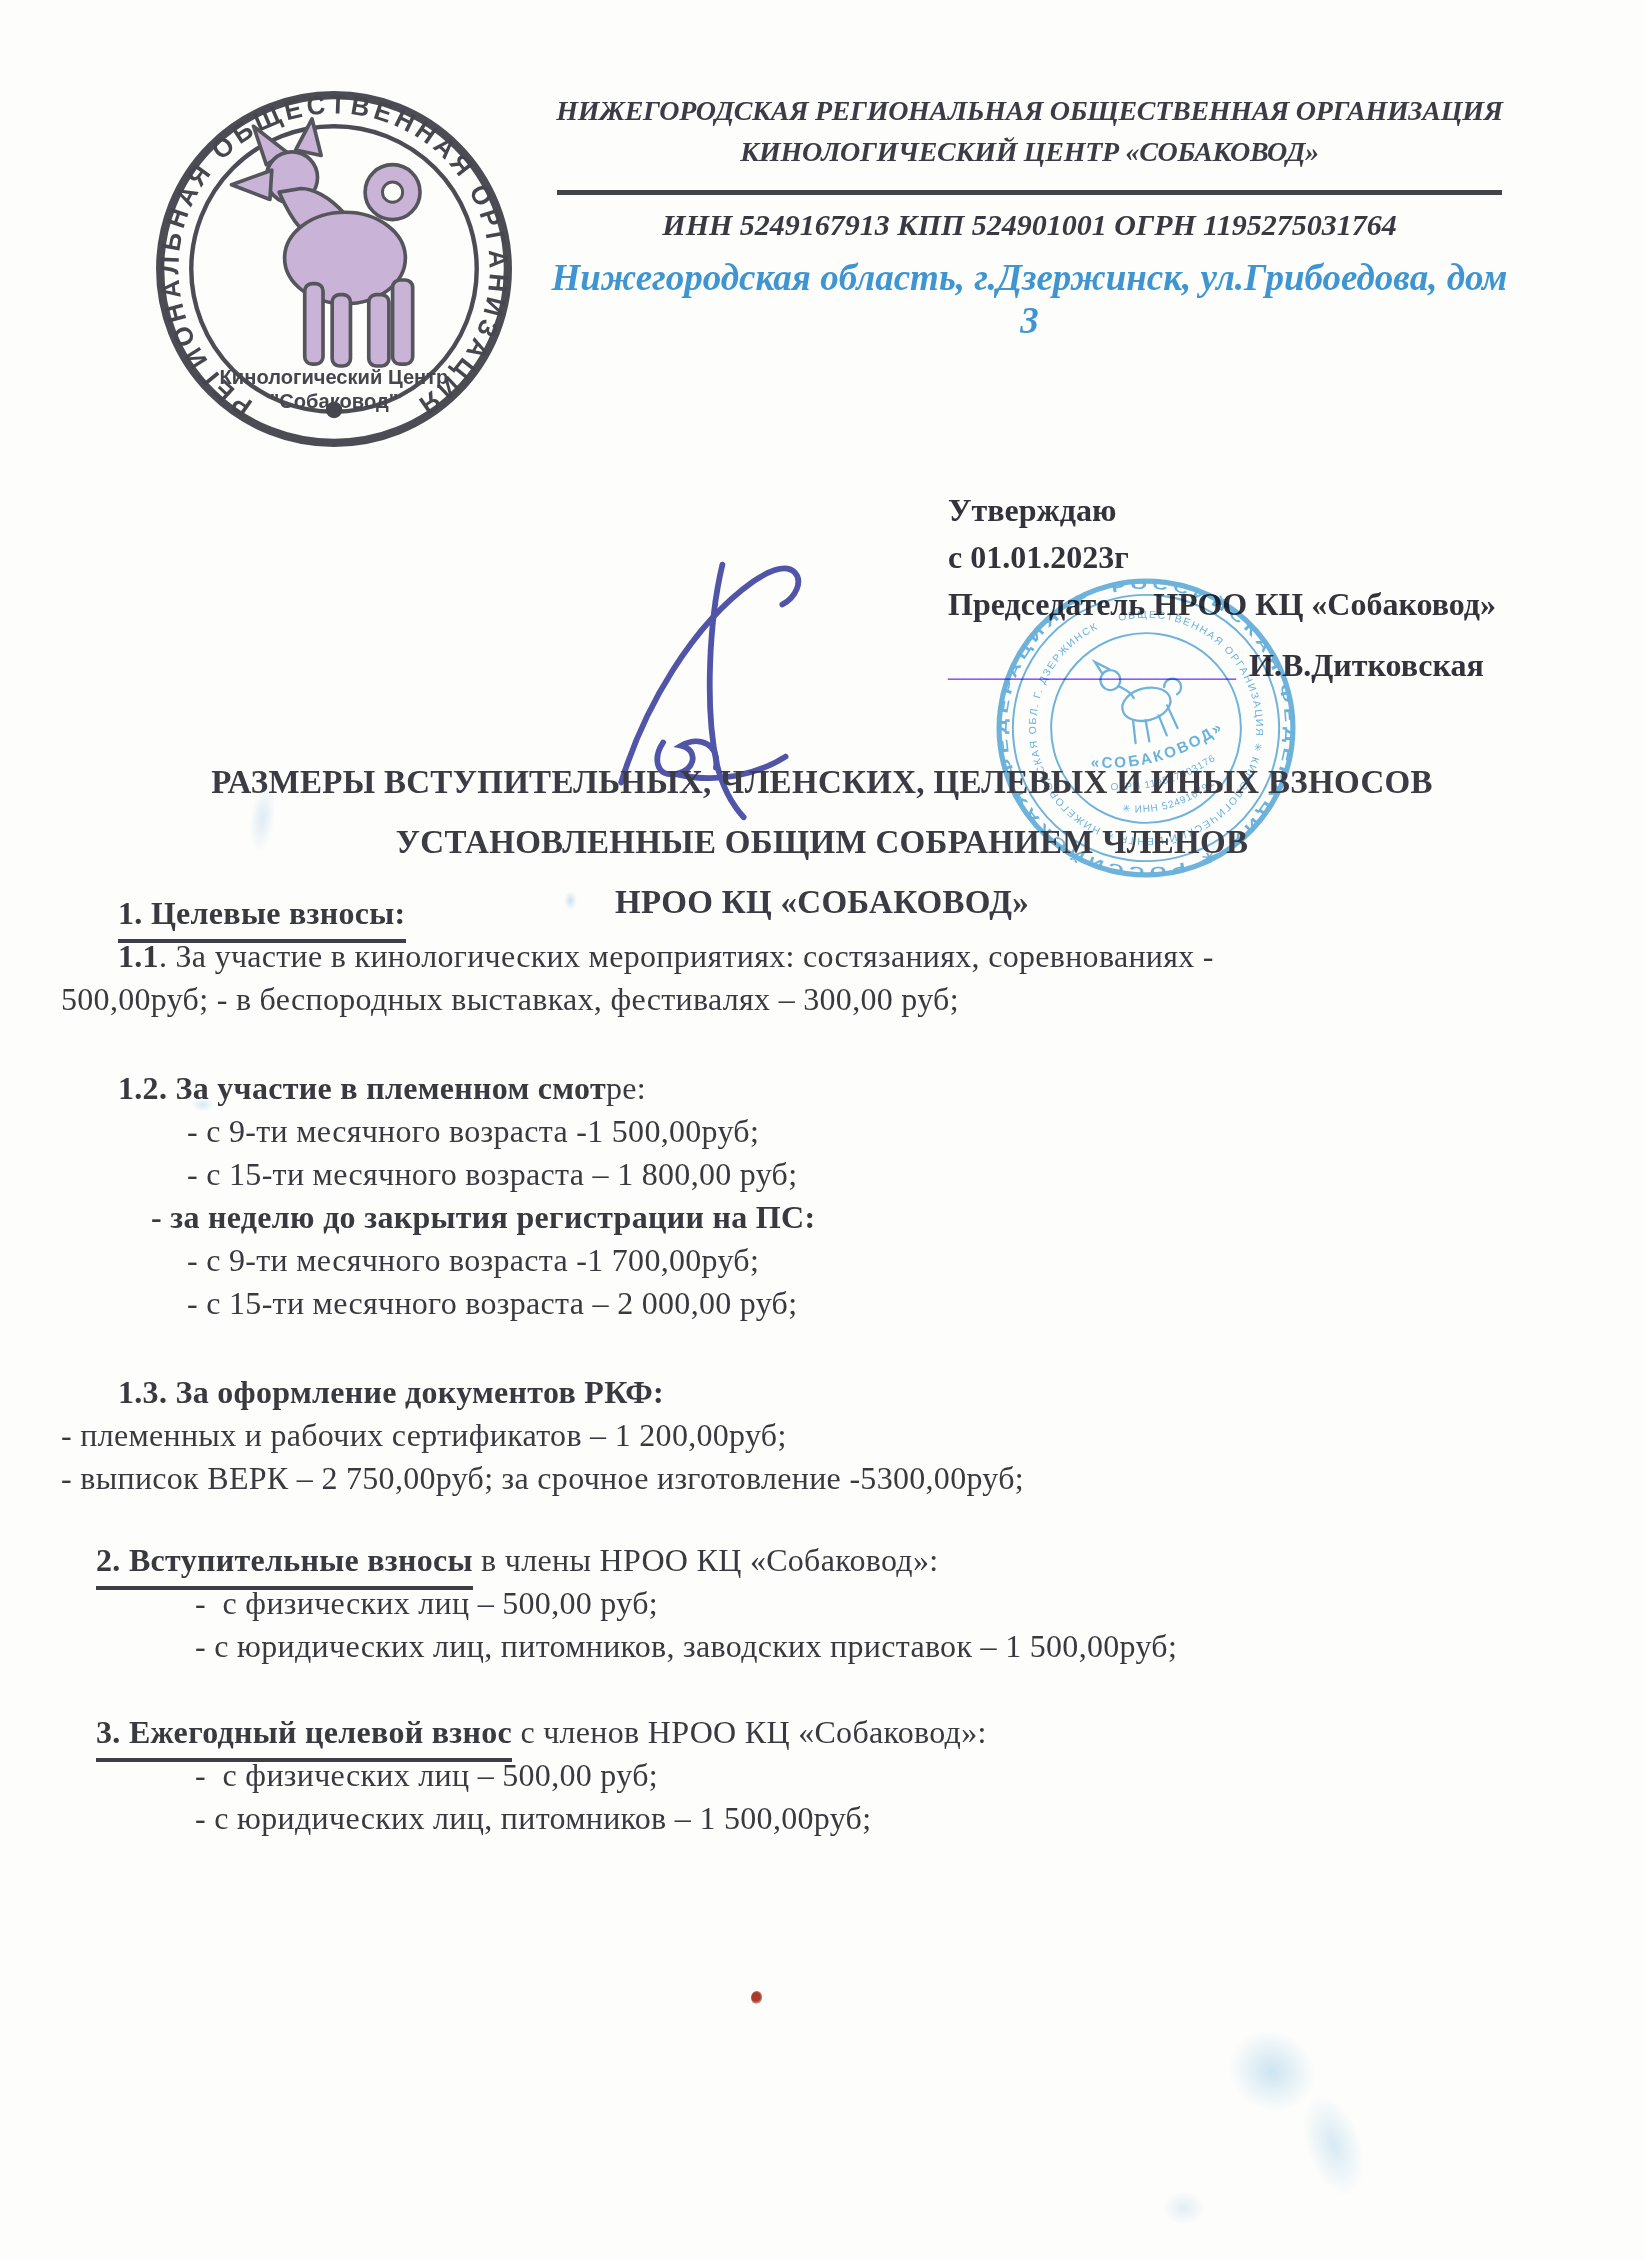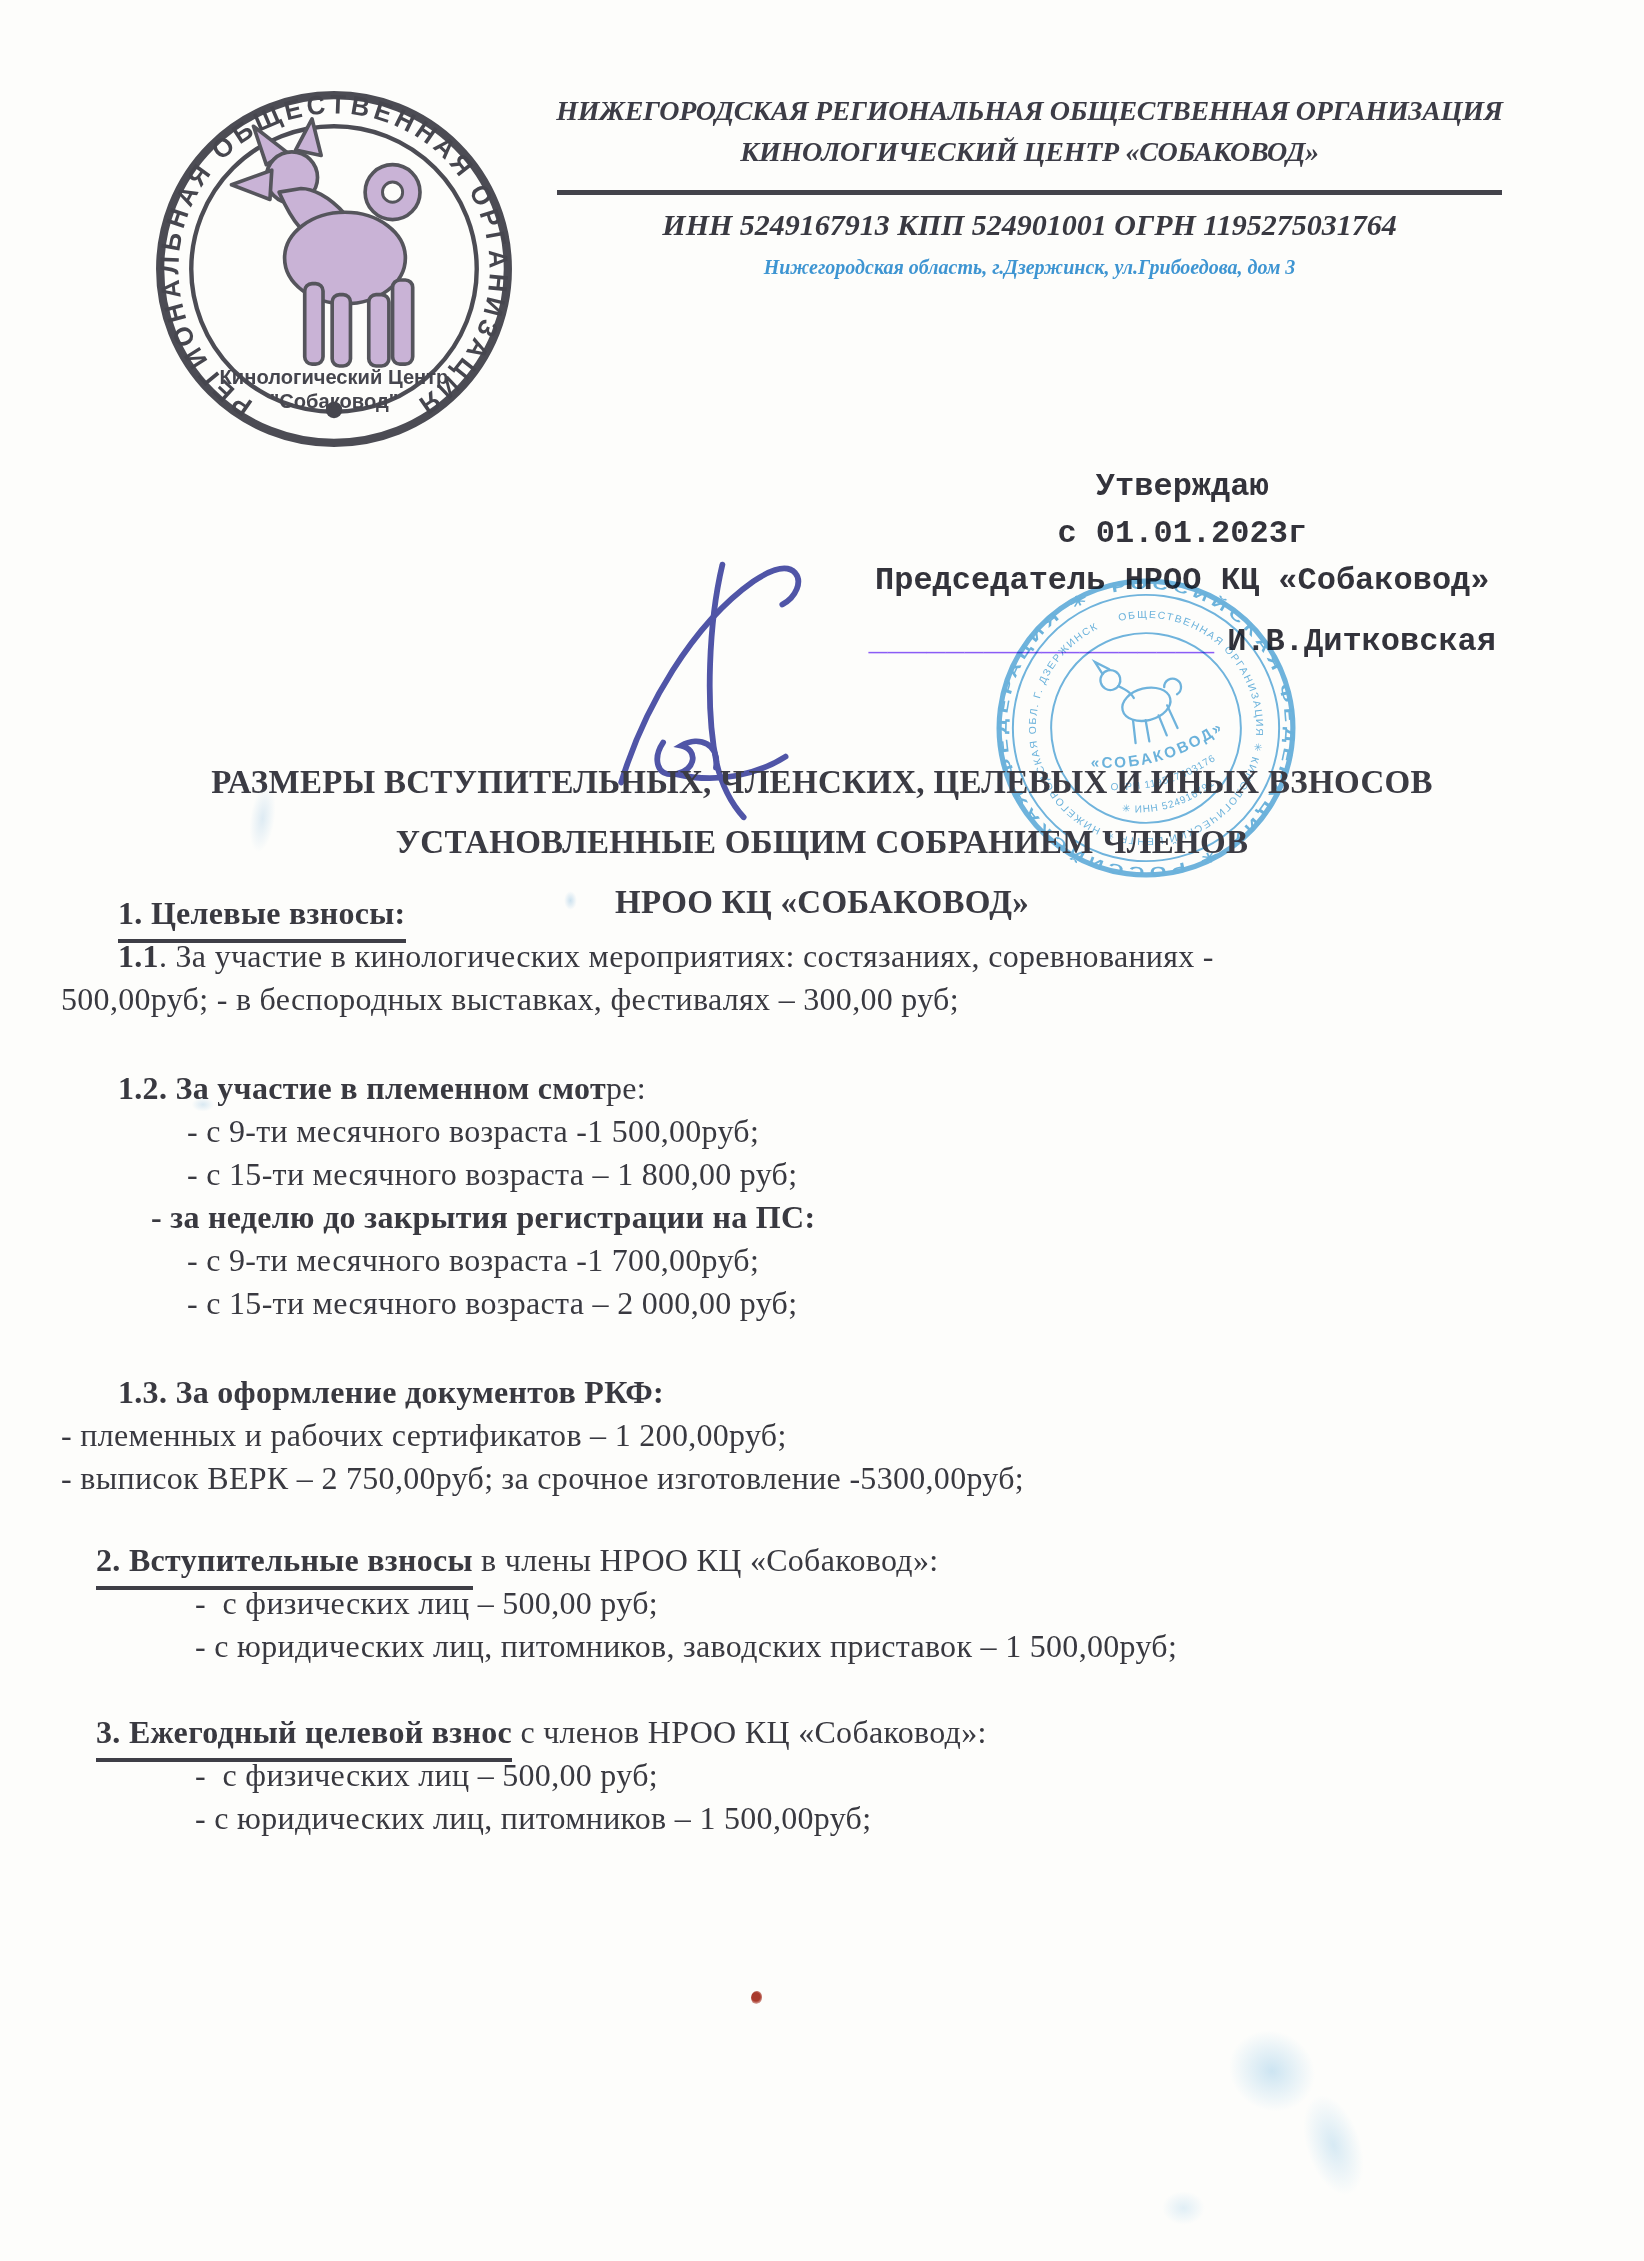--- a/index.html
+++ b/index.html
@@ -5,25 +5,25 @@
   html,body{margin:0;padding:0;background:#ffffff;}
   .page{position:relative;width:1644px;height:2261px;background:#fdfdfb;overflow:hidden;
         font-family:"Liberation Serif",serif;color:#3a3a40;}
 
   
   .header{position:absolute;left:548px;top:90px;width:963px;text-align:center;
           font-family:Liberation Serif, serif;font-style:italic;font-weight:bold;}
   .org-line{font-size:28px;line-height:41px;color:#3c3c46;letter-spacing:-0.3px;}
   .divider{height:5.2px;background:#43434b;margin:18px 9px 10.3px 9px;}
   .inn-line{font-size:30px;line-height:39px;color:#393941;margin-top:3.9px;}
-  .address-line{margin-top:11.6px;font-size:20px;color:#3e95d2;font-weight:bold;}
-
-  
-  .approval{position:absolute;top:463px;right:148px;text-align:center;
-            font-weight:bold;font-size:32px;line-height:47px;color:#33333b;font-family:Liberation Mono, monospace;}
+  .address-line{margin-top:11.6px;font-size:37px;color:#3e95d2;font-weight:bold;}
+
+  
+  .approval{position:absolute;top:487px;right:148px;text-align:left;
+            font-weight:bold;font-size:32px;line-height:47px;color:#33333b;}
   .sig-row{margin-top:14px;white-space:pre;}
   .sig-underline{font-weight:normal;color:#8b5cf6;}
   .signer-name{margin-left:13px;}
 
   
   .title{position:absolute;left:0;top:752px;width:1644px;text-align:center;
          font-weight:bold;font-size:33px;line-height:60px;color:#3b3b43;letter-spacing:0.3px;}
 
   
   .content{position:absolute;left:61px;top:892px;width:1513px;font-size:32px;

